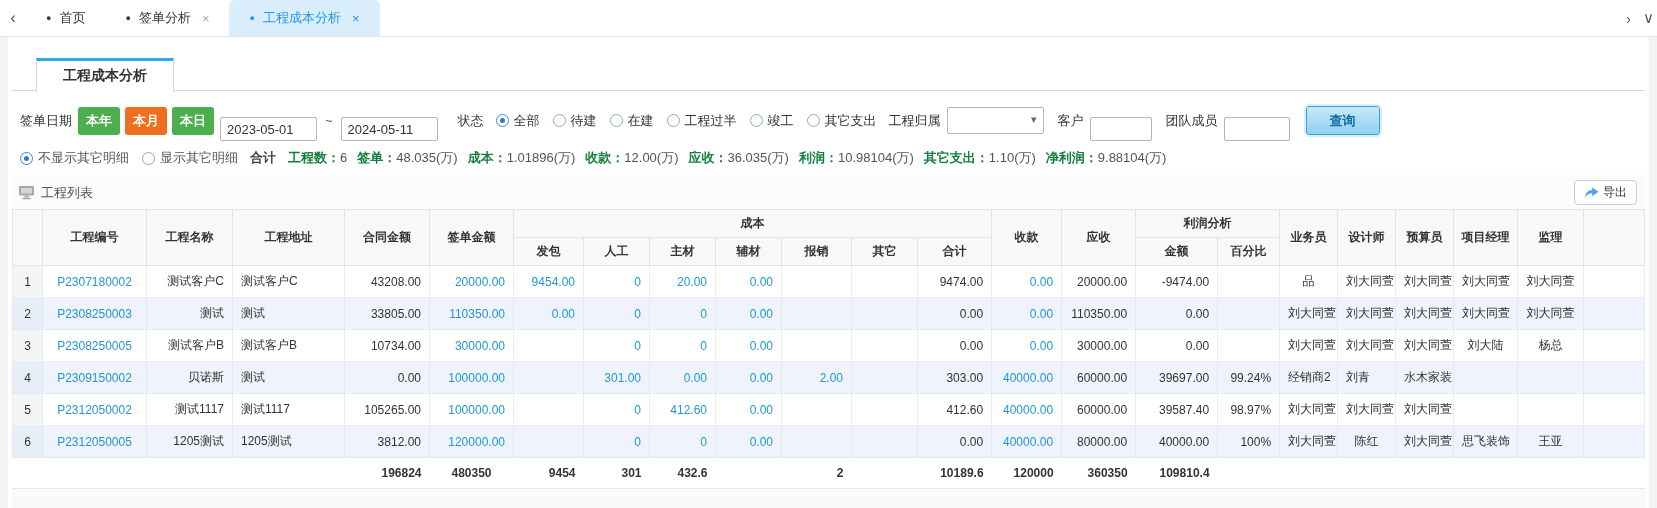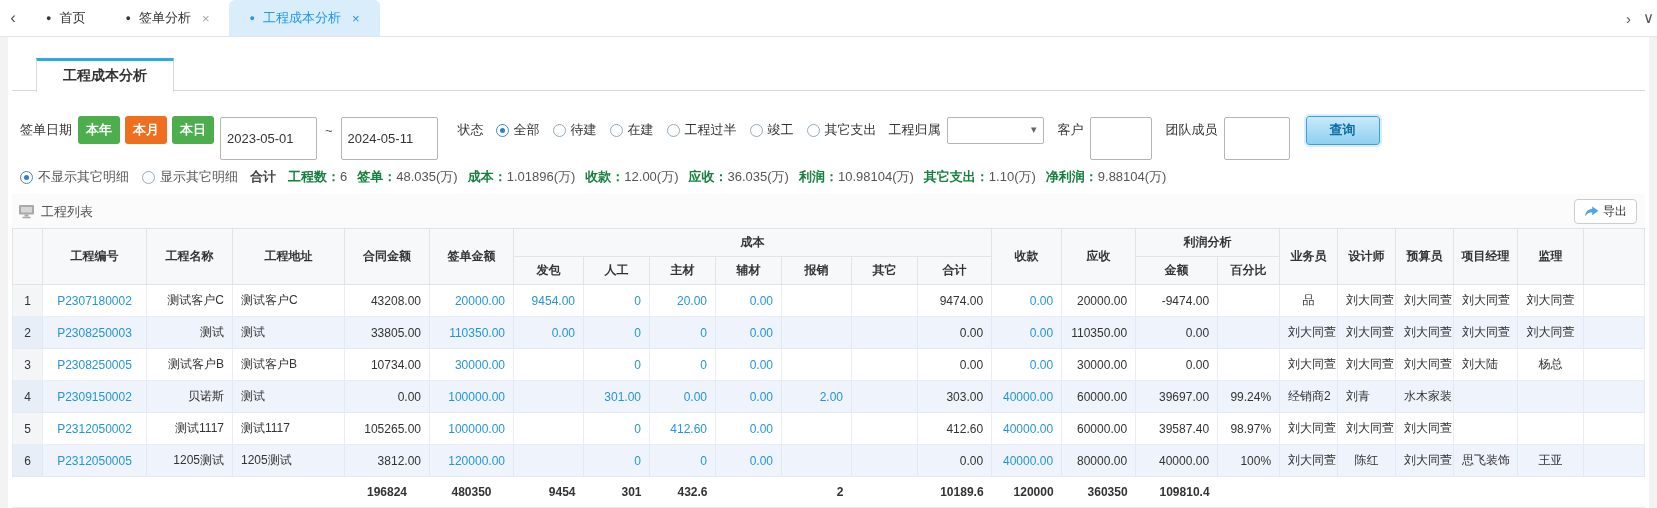--- a/index.html
+++ b/index.html
@@ -18,21 +18,21 @@
   
   .page{background:#f3f3f3;padding:0 8px;height:472px;box-sizing:border-box;}
   .panel{background:#fff;height:100%;box-sizing:border-box;padding:20px 4px 0 4px;}
   .subtab-strip{border-bottom:1px solid #d9d9d9;padding-left:24px;height:34px;box-sizing:border-box;}
   .subtab{display:inline-block;border:1px solid #d9d9d9;border-bottom:1px solid #fff;border-top:3px solid #2ea8e6;
           background:#fff;padding:6px 26px 7px 26px;font-weight:bold;font-size:14px;position:relative;top:1px;cursor:pointer;}
   
   .filter-row{display:flex;align-items:center;gap:6px;padding:9px 2px 5px 8px;white-space:nowrap;}
   .flabel{color:#333;}
   .qbtn{border:none;color:#fff;font-size:13px;font-weight:bold;padding:5px 8px;border-radius:3px;cursor:pointer;font-family:inherit;}
-  .tinput{border:1px solid #b5b5b5;height:43px;box-sizing:border-box;padding:0 6px;font-size:13px;color:#333;font-family:inherit;border-radius:2px;background:#fff;margin-top:17px;}
+  .tinput{border:1px solid #b5b5b5;height:24px;box-sizing:border-box;padding:0 6px;font-size:13px;color:#333;font-family:inherit;border-radius:2px;background:#fff;margin-top:17px;}
   .date{width:97px;}
   .tilde{color:#555;margin:0 2px;}
   .radio-group{display:flex;gap:13px;margin:0 6px;}
   .radio-item{display:inline-flex;align-items:center;gap:5px;cursor:pointer;}
   .rdot{width:13px;height:13px;border:1px solid #93a9ba;border-radius:50%;display:inline-block;background:#fff;box-sizing:border-box;position:relative;}
   .rdot.sel{border-color:#3f89c6;}
   .rdot.sel::after{content:'';position:absolute;left:3px;top:3px;width:5px;height:5px;border-radius:50%;background:#2f7fc1;}
   .select{width:97px;height:27px;border:1px solid #b5b5b5;border-radius:2px;background:#fff;position:relative;cursor:pointer;display:inline-block;box-sizing:border-box;}
   .select .caret{position:absolute;right:6px;top:5px;color:#666;font-size:11px;}
   .w-customer{width:62px;}.w-team{width:66px;}
@@ -303,21 +303,21 @@
             <td style="text-align: right;"></td>
             <td style="text-align: right;"></td>
             <td style="text-align: right;">0.00</td>
             <td class="blue" style="text-align: right;">0.00</td>
             <td style="text-align: right;">30000.00</td>
             <td style="text-align: right;">0.00</td>
             <td style="text-align: right;"></td>
             <td style="text-align: center;">刘大同萱</td>
             <td style="text-align: center;">刘大同萱</td>
             <td style="text-align: center;">刘大同萱</td>
-            <td style="">刘大陆</td>
+            <td style="text-align: center;">刘大陆</td>
             <td style="text-align: center;">杨总</td>
             <td></td>
           </tr>
           <tr class="alt">
             <td class="idx" style="text-align: center;">4</td>
             <td class="link" style="text-align: center;">P2309150002</td>
             <td style="text-align: right;">贝诺斯</td>
             <td style="text-align: left;">测试</td>
             <td style="text-align: right;">0.00</td>
             <td class="blue" style="text-align: right;">100000.00</td>
@@ -387,21 +387,21 @@
             <td style="text-align: center;">刘大同萱</td>
             <td style="text-align: center;">思飞装饰</td>
             <td style="text-align: center;">王亚</td>
             <td></td>
           </tr>
           <tr class="totals">
             <td style="text-align: center;"></td>
             <td style="text-align: center;"></td>
             <td style="text-align: right;"></td>
             <td style="text-align: left;"></td>
-            <td style="text-align: center;">196824</td>
+            <td style="text-align: right;">196824</td>
             <td style="text-align: center;">480350</td>
             <td style="text-align: right;">9454</td>
             <td style="text-align: right;">301</td>
             <td style="text-align: right;">432.6</td>
             <td style="text-align: right;"></td>
             <td style="text-align: right;">2</td>
             <td style="text-align: right;"></td>
             <td style="text-align: right;">10189.6</td>
             <td style="text-align: right;">120000</td>
             <td style="text-align: right;">360350</td>

